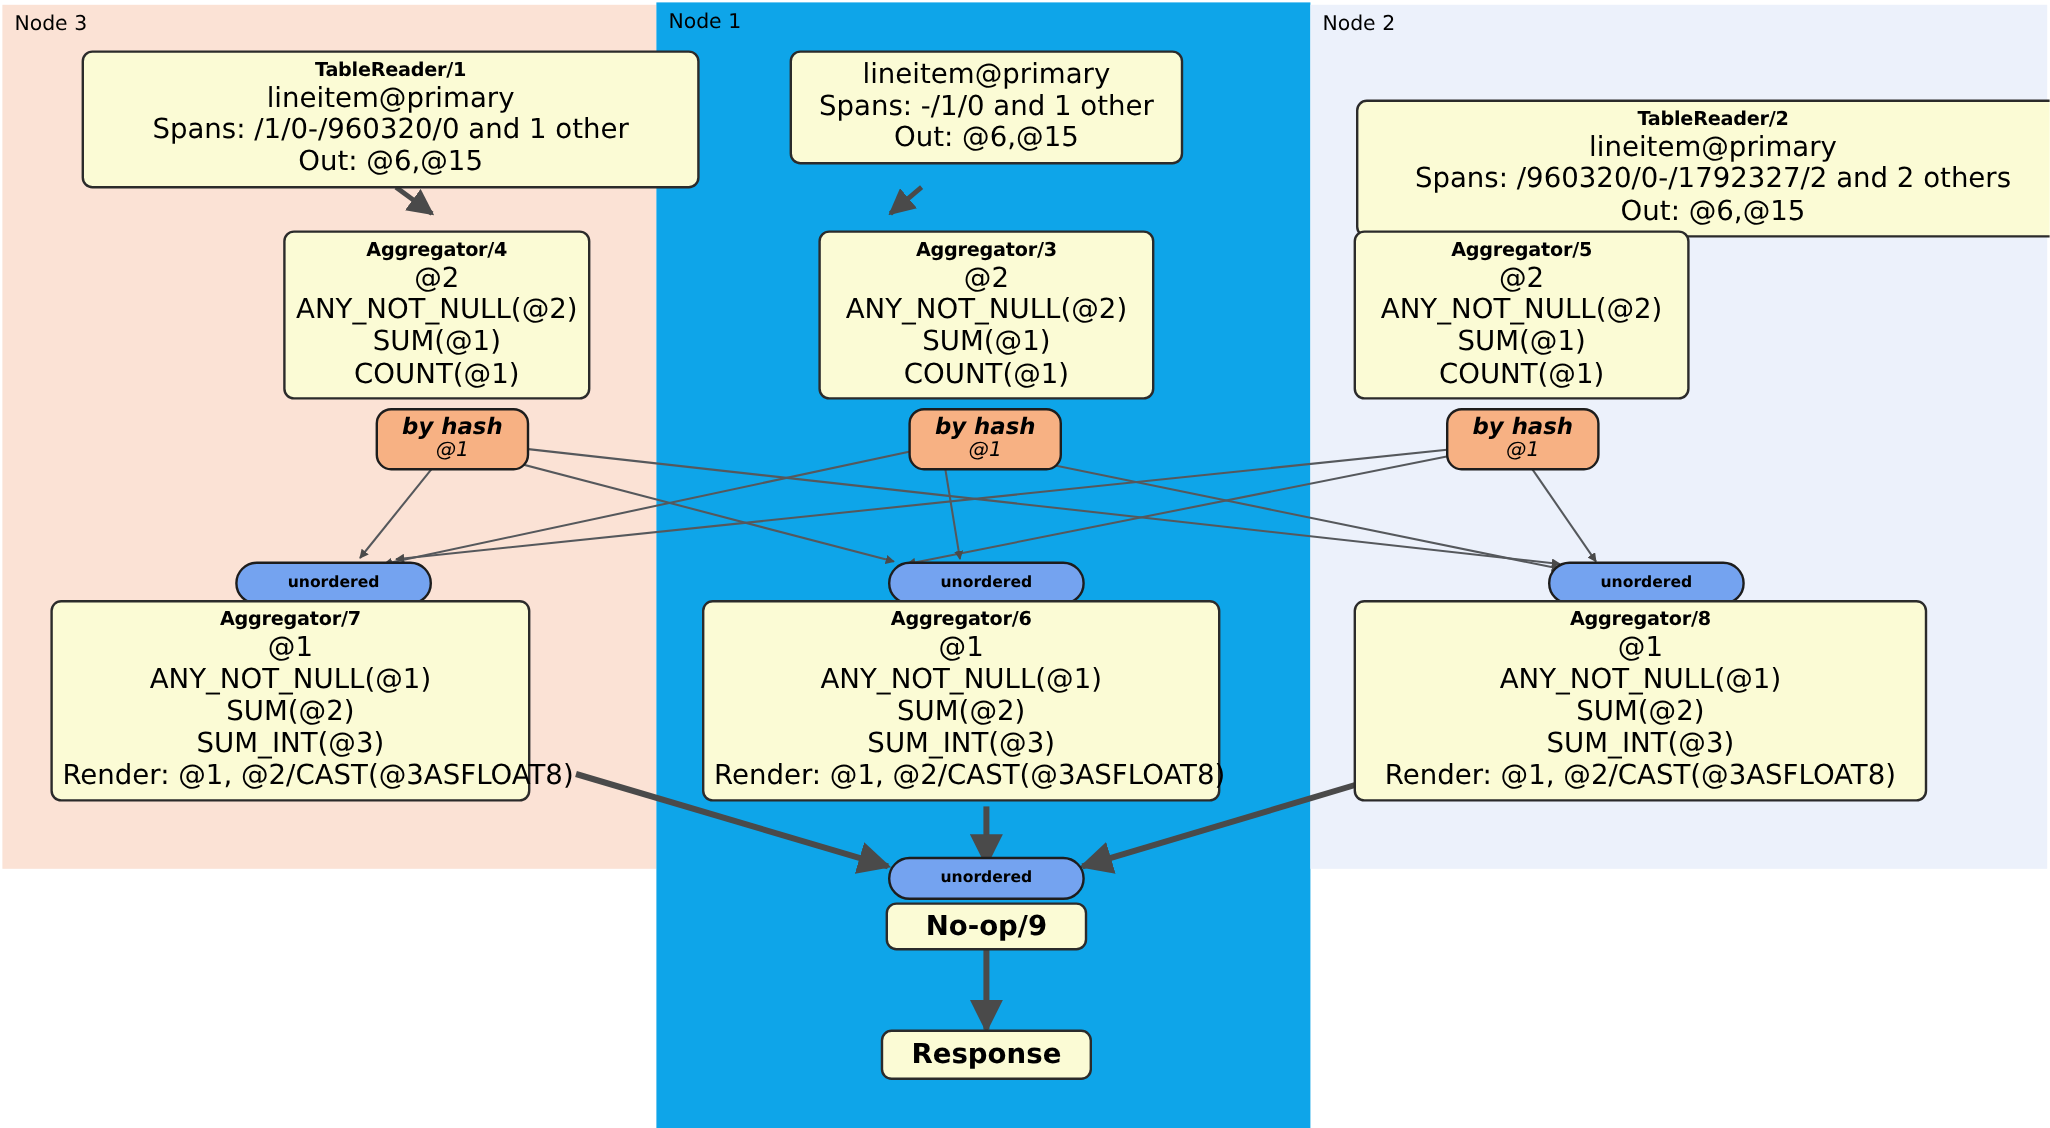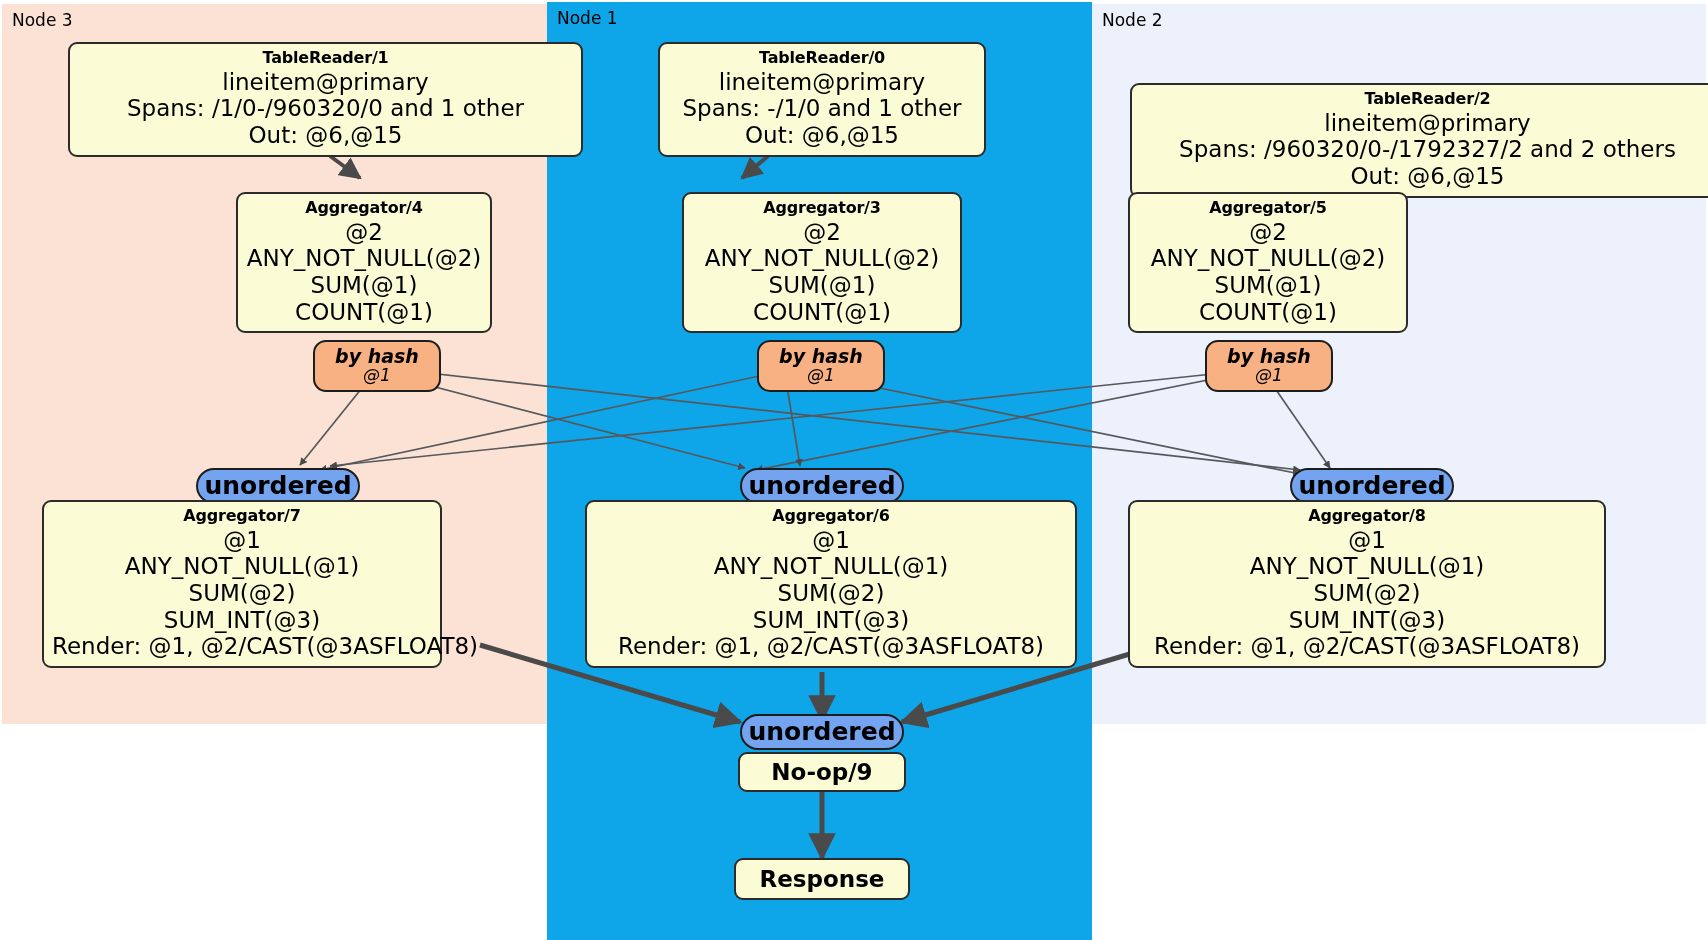--- a/index.html
+++ b/index.html
@@ -101,21 +101,21 @@
     border-radius: 13px;
     font-style: italic;
   }
   .badge-hash .bl1 { font-weight: bold; font-size: 19px; }
   .badge-hash .bl2 { font-size: 17px; }
 
   .badge-unordered {
     background: #74a3f0;
     border-radius: 18px;
     font-weight: bold;
-    font-size: 25px;
+    font-size: 13px;
   }
 </style>
 </head>
 <body>
 
 <div id="canvas">
 
   <div class="region" id="region-node3">
     <span class="region-label">Node 3</span>
   </div>
@@ -170,21 +170,20 @@
   </svg>
 
   <div class="box" style="left:68px; top:42px; width:515px;">
     <span class="title">TableReader/1</span>
     <span class="line">lineitem@primary</span>
     <span class="line">Spans: /1/0-/960320/0 and 1 other</span>
     <span class="line">Out: @6,@15</span>
   </div>
 
   <div class="box" style="left:658px; top:42px; width:328px;">
-    <span class="title">TableReader/0</span>
     <span class="line">lineitem@primary</span>
     <span class="line">Spans: -/1/0 and 1 other</span>
     <span class="line">Out: @6,@15</span>
   </div>
 
   <div class="box" style="left:1130px; top:42px; width:595px;margin-top:41px;">
     <span class="title">TableReader/2</span>
     <span class="line">lineitem@primary</span>
     <span class="line">Spans: /960320/0-/1792327/2 and 2 others</span>
     <span class="line">Out: @6,@15</span>
@@ -243,21 +242,21 @@
 
   <div class="box" style="left:42px; top:500px; width:400px;">
     <span class="title">Aggregator/7</span>
     <span class="line">@1</span>
     <span class="line">ANY_NOT_NULL(@1)</span>
     <span class="line">SUM(@2)</span>
     <span class="line">SUM_INT(@3)</span>
     <span class="line">Render: @1, @2/CAST(@3ASFLOAT8)</span>
   </div>
 
-  <div class="box" style="left:585px; top:500px; width:492px;">
+  <div class="box" style="left:585px; top:500px; width:432px;">
     <span class="title">Aggregator/6</span>
     <span class="line">@1</span>
     <span class="line">ANY_NOT_NULL(@1)</span>
     <span class="line">SUM(@2)</span>
     <span class="line">SUM_INT(@3)</span>
     <span class="line">Render: @1, @2/CAST(@3ASFLOAT8)</span>
   </div>
 
   <div class="box" style="left:1128px; top:500px; width:478px;">
     <span class="title">Aggregator/8</span>

